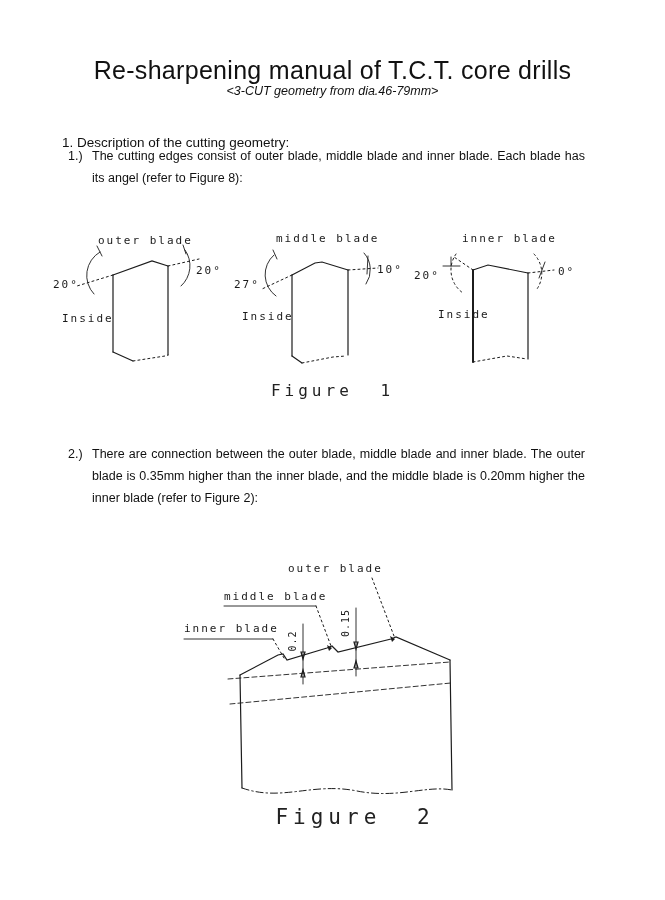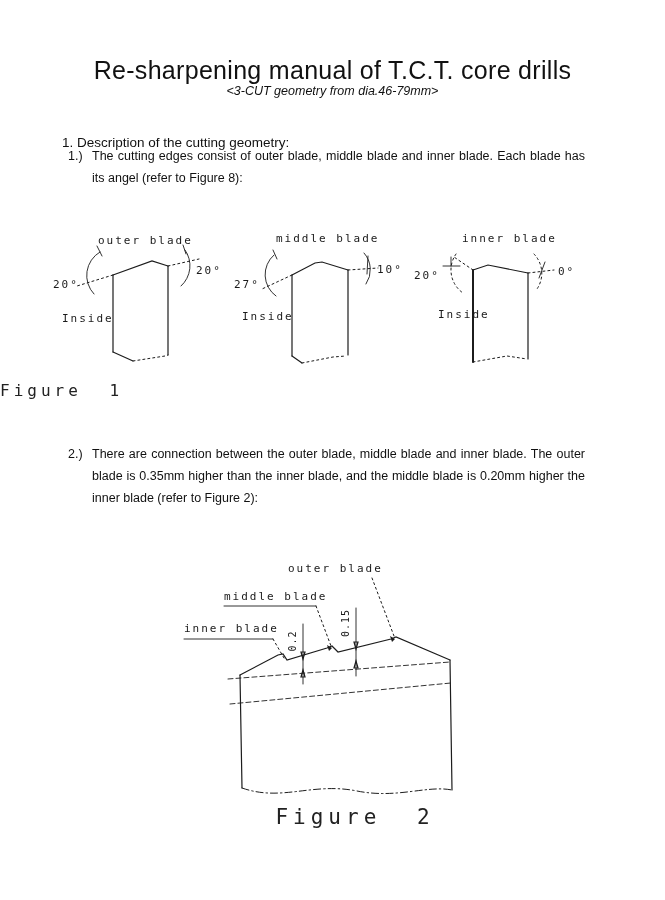--- a/index.html
+++ b/index.html
@@ -30,21 +30,21 @@
   .list-item .txt { flex:1; text-align:justify; }
   .item-1 { top:145px; }
   .item-2 { top:443px; }
 
   .fig1-diagram { position:absolute; top:226px; }
   .fig1-outer  { left:48px; }
   .fig1-middle { left:230px; }
   .fig1-inner  { left:412px; }
 
   .fig1-caption {
-    position:absolute; top:381px; left:0; width:665px; text-align:left;
+    position:absolute; top:381px; left:0; width:665px; text-align:center;
     font-family:"DejaVu Sans Mono", monospace;
     font-size:16px; letter-spacing:4px; word-spacing:14px; color:#222;
   }
   .fig2-wrap { position:absolute; top:556px; left:172px; }
 
   
   .ln path, .ln line { stroke:#1c1c1c; stroke-width:1.2; fill:none; stroke-linecap:round; }
   path.thin { stroke-width:0.9; }
   path.thick { stroke-width:2; }
   path.dot  { stroke-dasharray:2,3; stroke-width:1; }

